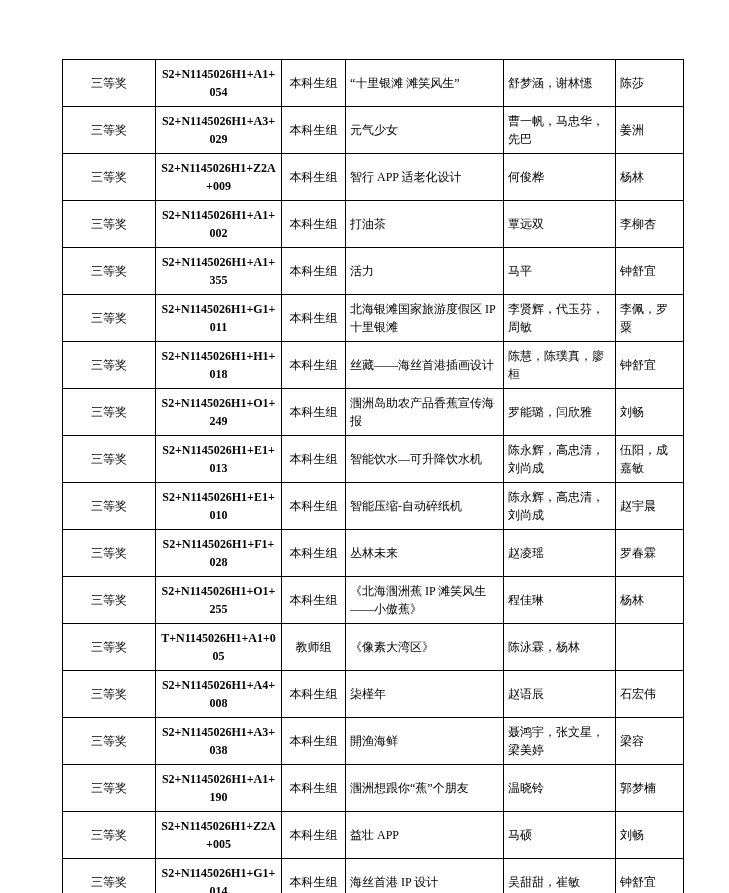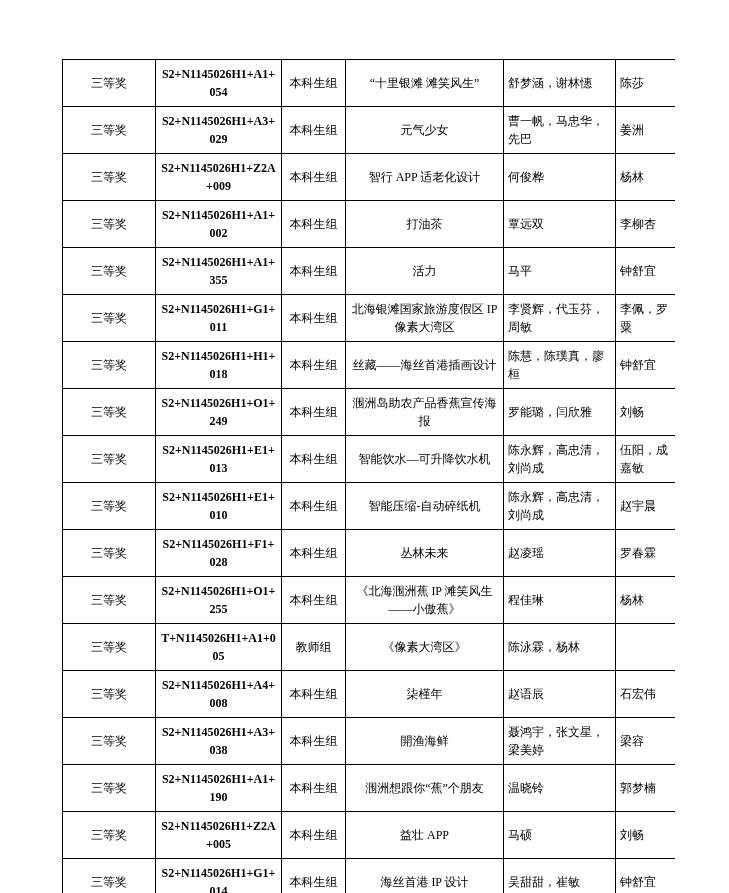--- a/index.html
+++ b/index.html
@@ -8,20 +8,21 @@
     background: #ffffff;
     font-family: "Liberation Serif", "DejaVu Serif", serif;
     color: #000000;
   }
   .page {
     position: relative;
     width: 675px;
     height: 893px;
     background: #ffffff;
     overflow: hidden;
+    padding-left: 20px;
   }
   table.awards {
     position: absolute;
     left: 62px;
     top: 59px;
     width: 621px;
     border-collapse: collapse;
     table-layout: fixed;
   }
   table.awards td {
@@ -35,21 +36,21 @@
   }
   td.c-award, td.c-group {
     text-align: center;
   }
   td.c-code {
     text-align: center;
     font-size: 11.5px;
     font-weight: bold;
   }
   td.c-title {
-    text-align: center;
+    text-align: left;
     padding-left: 7px;
   }
   td.c-authors, td.c-advisors {
     text-align: left;
     padding-left: 6px;
   }
 </style>
 </head>
 <body>
 
@@ -101,21 +102,21 @@
     <td class="c-code">S2+N1145026H1+A1+355</td>
     <td class="c-group">本科生组</td>
     <td class="c-title">活力</td>
     <td class="c-authors">马平</td>
     <td class="c-advisors">钟舒宜</td>
   </tr>
         <tr>
     <td class="c-award">三等奖</td>
     <td class="c-code">S2+N1145026H1+G1+011</td>
     <td class="c-group">本科生组</td>
-    <td class="c-title">北海银滩国家旅游度假区 IP 像素大湾区</td>
+    <td class="c-title">北海银滩国家旅游度假区 IP 十里银滩</td>
     <td class="c-authors">李贤辉，代玉芬，周敏</td>
     <td class="c-advisors">李佩，罗粟</td>
   </tr>
         <tr>
     <td class="c-award">三等奖</td>
     <td class="c-code">S2+N1145026H1+H1+018</td>
     <td class="c-group">本科生组</td>
     <td class="c-title">丝藏——海丝首港插画设计</td>
     <td class="c-authors">陈慧，陈璞真，廖桓</td>
     <td class="c-advisors">钟舒宜</td>

